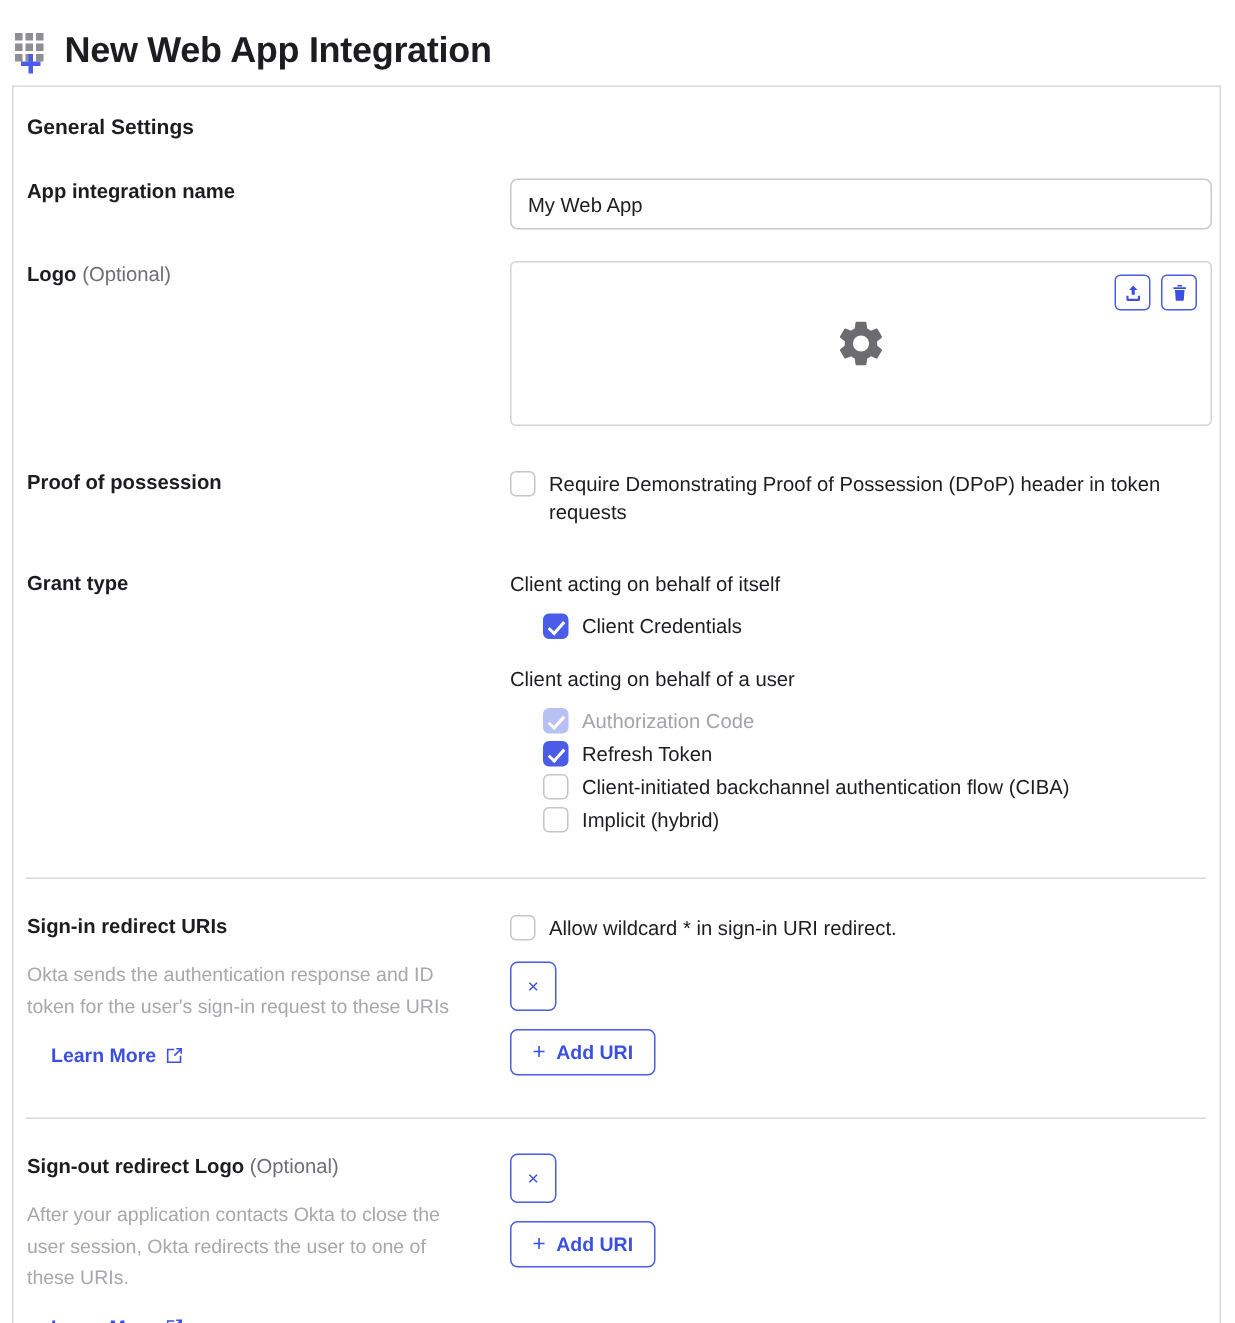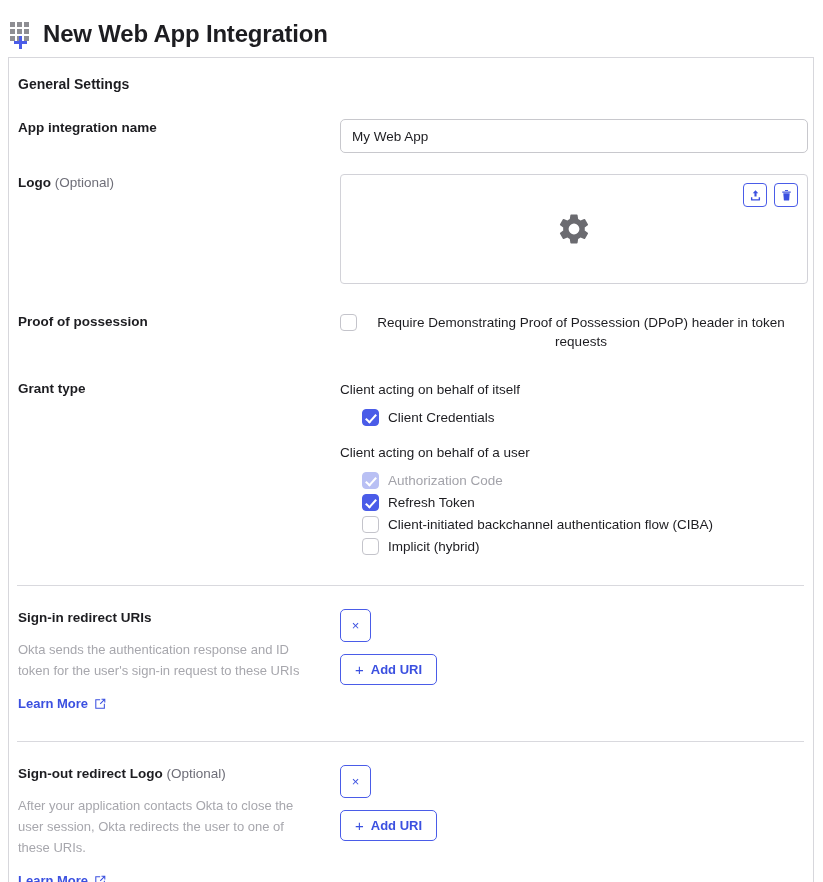--- a/index.html
+++ b/index.html
@@ -194,21 +194,20 @@
     left: 5px; top: 1.5px;
     width: 4px; height: 9px;
     border: solid #fff;
     border-width: 0 2px 2px 0;
     transform: rotate(42deg);
   }
   .cb-text {
     font-size: 13.5px;
     color: #1d1d21;
     line-height: 19px;
-    text-align: center;
   }
   .cb-text.disabled { color: #a3a3aa; }
 
   .grant-group-label {
     font-size: 13.5px;
     color: #1d1d21;
     line-height: 19px;
     margin-bottom: 9px;
   }
   .grant-items { padding-left: 22px; }
@@ -263,20 +262,21 @@
   
   .learn-more {
     display: inline-flex;
     align-items: center;
     gap: 6px;
     color: #3b50e0;
     font-size: 13px;
     font-weight: 700;
     text-decoration: none;
     cursor: pointer;
+    margin-left: 16px;
   }
 </style>
 </head>
 <body>
 
 <div id="page">
 
   <div class="page-header">
     <span class="app-add-icon">
       <span class="grid">
@@ -394,20 +394,24 @@
         <div class="row-help" style="max-width:300px;">Okta sends the authentication response and ID token for the user's sign-in request to these URIs</div>
         <a class="learn-more" style="margin-top:14px;">
           <span>Learn More</span>
           <svg width="12" height="12" viewBox="0 0 16 16">
             <path fill="none" stroke="#3b50e0" stroke-width="1.4" d="M8.2 2.2H2.4v11.4h11.4V7.8"></path>
             <path fill="none" stroke="#3b50e0" stroke-width="1.4" d="M10 1.6h4.4V6M14.1 1.9 8.3 7.7"></path>
           </svg>
         </a>
       </div>
       <div class="row-field">
+        <div class="cb-line" style="margin-bottom:13px;">
+          <span class="cb"></span>
+          <span class="cb-text">Allow wildcard * in sign-in URI redirect.</span>
+        </div>
         <div class="uri-line">
           <button class="btn-x">×</button>
         </div>
         <button class="btn-outline" style="margin-top:12px;">
           <span class="plus-glyph">+</span>
           <span>Add URI</span>
         </button>
       </div>
     </div>
 

